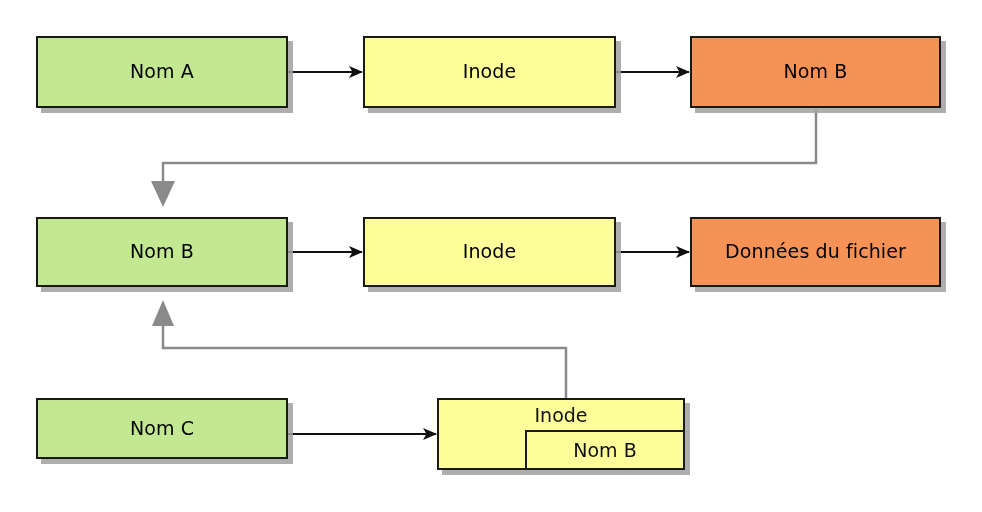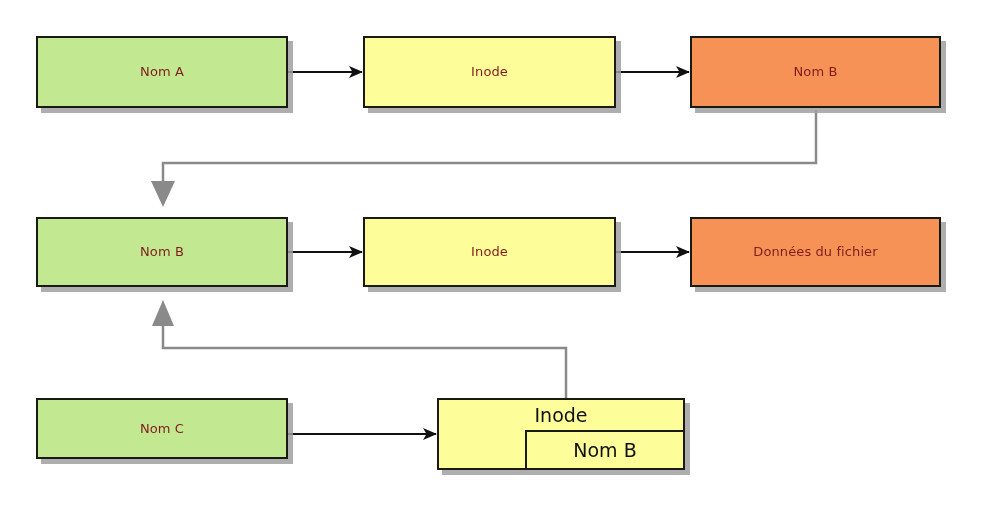--- a/index.html
+++ b/index.html
@@ -17,23 +17,23 @@
   
   .node{
     position:absolute;
     box-sizing:border-box;
     border:2px solid #1a1a14;
     box-shadow:5px 5px 0 0 rgba(160,160,160,0.85);
     display:flex;
     align-items:center;
     justify-content:center;
     text-align:center;
-    font-size:13px;
+    font-size:19px;
     line-height:1.22;
-    color:#7f1d1d;
+    color:#000000;
     letter-spacing:.1px;
   }
   .green {background:#c3e892;}
   .yellow{background:#fdfd9a;}
   .orange{background:#f79256;}
 
   
   .composite{
     position:absolute;
     box-sizing:border-box;

